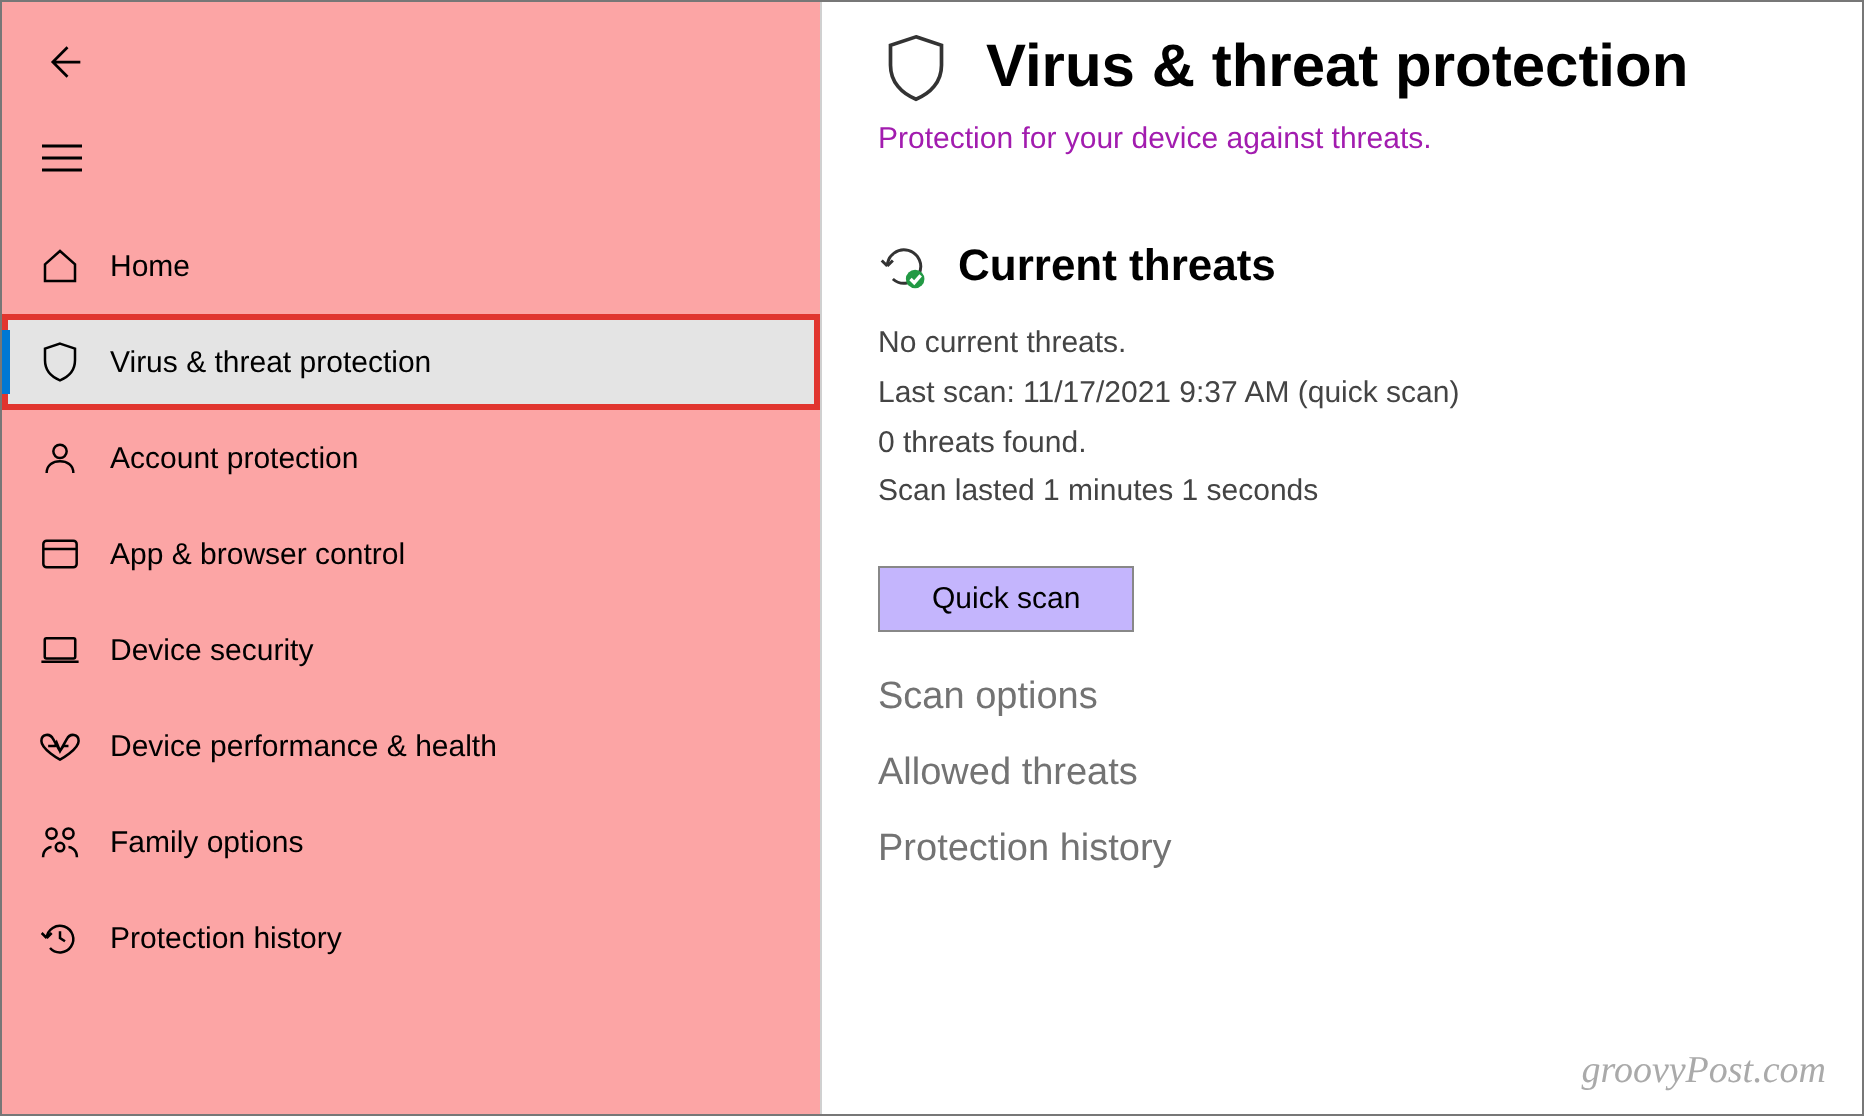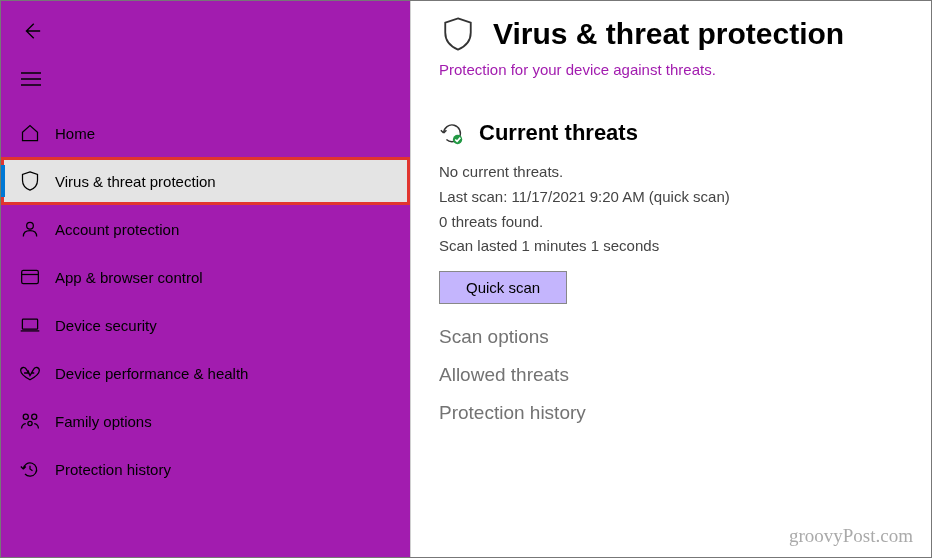--- a/index.html
+++ b/index.html
@@ -1,40 +1,40 @@
 <!DOCTYPE html>
 <html><head>
   <meta charset="utf-8">
   <style>
     * { margin: 0; padding: 0; box-sizing: border-box; font-family: "Segoe UI", sans-serif; }
     body { width: 932px; height: 558px; display: flex; background: #fff; border: 1px solid #777; overflow: hidden; }
-    .sidebar { width: 410px; background: #a21caf; border-right: 1px solid #d0d0d0; padding-top: 8px; }
+    .sidebar { width: 410px; background: #fca5a5; border-right: 1px solid #d0d0d0; padding-top: 8px; }
     .top-controls { padding: 4px 12px 12px 12px; }
     .back-btn { width: 36px; height: 36px; display: flex; align-items: center; justify-content: center; cursor: pointer; margin-bottom: 12px; }
     .hamburger { width: 36px; height: 36px; display: flex; align-items: center; justify-content: center; cursor: pointer; }
     .nav { display: flex; flex-direction: column; gap: 0; }
     .nav-item { display: flex; align-items: center; gap: 14px; padding: 13px 14px 13px 18px; cursor: pointer; position: relative; }
     .nav-item.selected { background: #e4e4e4; }
     .nav-item.selected::before { content: ""; position: absolute; left: 0; top: 8px; bottom: 8px; width: 4px; background: #0078d4; }
     .nav-item.highlighted { outline: 3px solid #e1352f; outline-offset: -3px; }
     .nav-icon { width: 22px; height: 22px; display: flex; align-items: center; justify-content: center; flex-shrink: 0; }
     .nav-label { font-size: 15px; color: #000; }
     .main { flex: 1; padding: 14px 28px 10px 28px; position: relative; }
     .page-header { display: flex; align-items: center; gap: 16px; margin-bottom: 8px; }
     .page-header-icon { width: 38px; height: 38px; display:flex; align-items:center; justify-content:center; }
     .page-title { font-size: 30px; font-weight: 600; color: #000; }
     .page-subtitle { font-size: 15px; color: #a21caf; margin-bottom: 42px; }
     .section-header { display: flex; align-items: center; gap: 14px; margin-bottom: 14px; }
     .section-header-icon { width: 26px; height: 26px; display:flex; align-items:center; justify-content:center; }
     .section-title { font-size: 22px; font-weight: 600; }
-    .status-lines { font-size: 15px; color: #444; line-height: 1.65; margin-bottom: 12px; }
+    .status-lines { font-size: 15px; color: #444; line-height: 1.65; margin-bottom: 24px; }
     .btn { display: inline-block; padding: 7px 26px; background: #c4b5fd; border: 1px solid #888; font-size: 15px; cursor: pointer; margin-bottom: 22px; position: relative; }
     .links { display: flex; flex-direction: column; gap: 16px; }
     .link { color: #737373; font-size: 19px; cursor: pointer; }
-    .watermark { position: absolute; right: 18px; bottom: 10px; font-family: Georgia, serif; font-size: 19px; color: #aaa; }
+    .watermark { position: absolute; right: 18px; bottom: 10px; font-family: Georgia, serif; font-style: italic; font-size: 19px; color: #aaa; }
     svg { display: block; }
   </style>
 </head>
 <body>
 
 <div class="sidebar">
   <div class="top-controls">
     <div class="back-btn">
       <svg width="22" height="22" viewBox="0 0 24 24" fill="none" stroke="#000" stroke-width="1.5">
           <path d="M15 4 L7 12 L15 20 M7 12 H22"></path>
@@ -151,21 +151,21 @@
           <path d="M5 14 L2 11 M5 14 L8 11" stroke="#333" stroke-width="1.6"></path>
           <circle cx="20" cy="21" r="5" fill="#229944"></circle>
           <path d="M17.5 21 L19.5 23 L23 19" stroke="#fff" stroke-width="1.8" fill="none"></path>
         </svg>
     </span>
     <h2 class="section-title">Current threats</h2>
   </div>
 
   <div class="status-lines">
     <div>No current threats.</div>
-    <div>Last scan: 11/17/2021 9:20 AM (quick scan)</div>
+    <div>Last scan: 11/17/2021 9:37 AM (quick scan)</div>
     <div>0 threats found.</div>
     <div>Scan lasted 1 minutes 1 seconds</div>
   </div>
 
   <button class="btn">Quick scan</button>
 
   <div class="links">
     <a class="link">Scan options</a>
     <a class="link">Allowed threats</a>
     <a class="link">Protection history</a>

